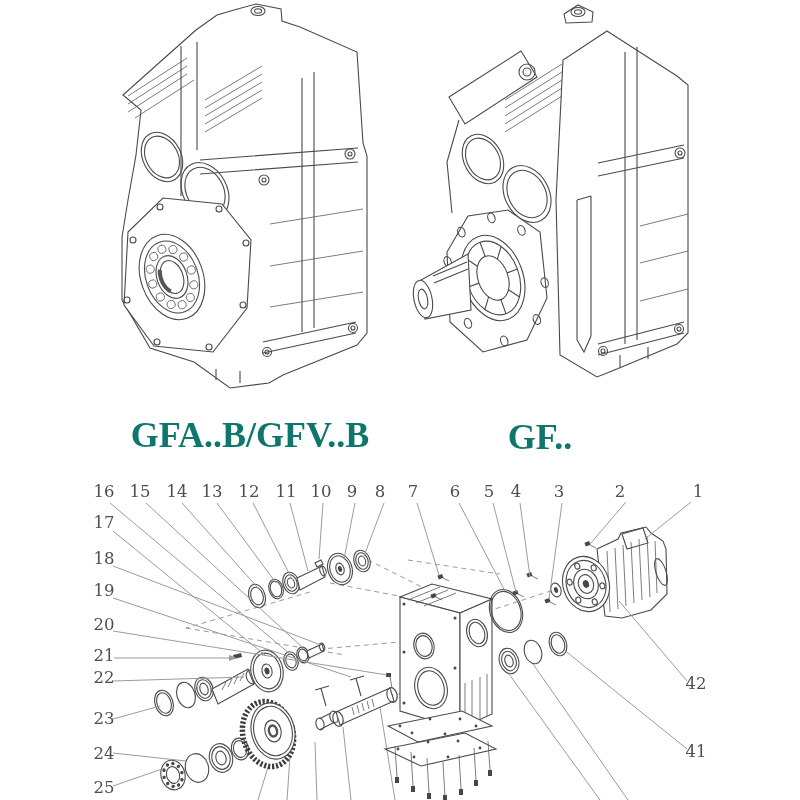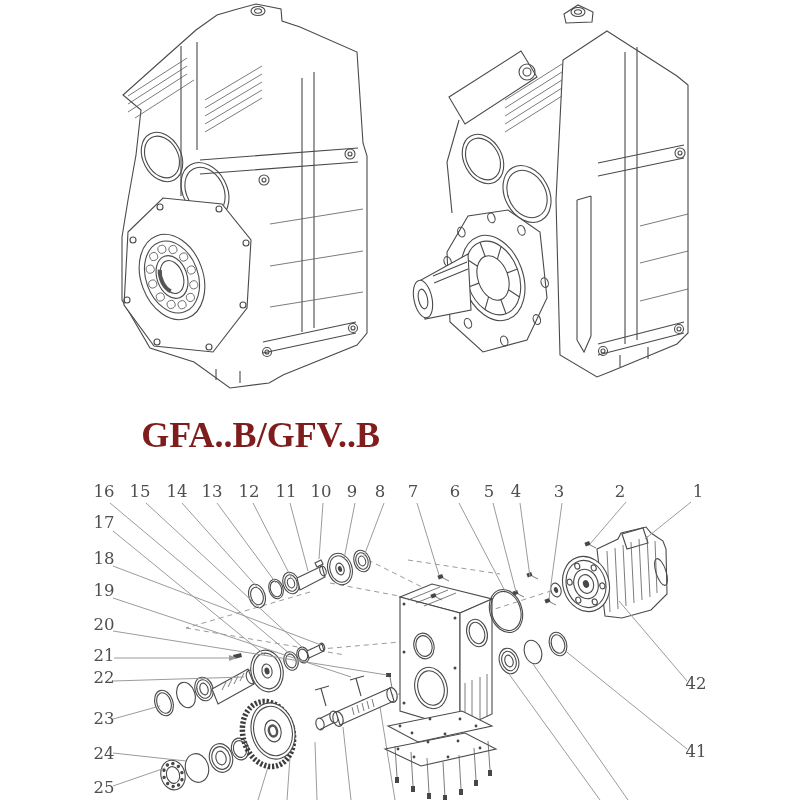--- a/index.html
+++ b/index.html
@@ -1,20 +1,20 @@
 <!DOCTYPE html>
 <html><head>
 <meta charset="utf-8">
 <style>
   html,body{margin:0;padding:0;background:#ffffff;}
   .stage{position:relative;width:800px;height:800px;background:#ffffff;overflow:hidden;
          font-family:"Liberation Serif", serif;}
   .stage svg{position:absolute;left:0;top:0;}
-  .model-label{position:absolute;text-align:right;font-weight:700;font-size:36px;
-               letter-spacing:0px;color:#7f1d1d;font-family:"Liberation Serif", serif;}
+  .model-label{position:absolute;text-align:center;font-weight:700;font-size:36px;
+               letter-spacing:0px;color:#0f766e;font-family:"Liberation Serif", serif;}
   .model-label.left{left:120px;top:414px;width:260px;}
   .model-label.right{left:460px;top:416px;width:160px;}
   .ln{stroke:#4a4a4a;stroke-width:1.1;fill:none;}
   .lnf{stroke:#4a4a4a;stroke-width:1.1;fill:#ffffff;}
   .thin{stroke:#5a5a5a;stroke-width:0.8;fill:none;}
   .dash{stroke:#8f8f8f;stroke-width:0.9;fill:none;stroke-dasharray:5 4;}
   .dark{fill:#474747;stroke:none;}
   .callout-text{font-family:"DejaVu Serif", serif;font-size:16.5px;fill:#4f4f4f;}
 </style>
 </head>
@@ -452,14 +452,15 @@
           <text x="104" y="793" text-anchor="middle" class="callout-text">25</text>
           <line x1="687" y1="749" x2="563" y2="649" stroke="#9b9b9b" stroke-width="1"></line>
           <text x="696" y="757" text-anchor="middle" class="callout-text">41</text>
           <line x1="687" y1="681" x2="619" y2="601" stroke="#9b9b9b" stroke-width="1"></line>
           <text x="696" y="689" text-anchor="middle" class="callout-text">42</text>
         </g>
   </g>
 </svg>
 
 <div class="model-label left">GFA..B/GFV..B</div>
+<div class="model-label right">GF..</div>
 
 </div>
 
 </body></html>

